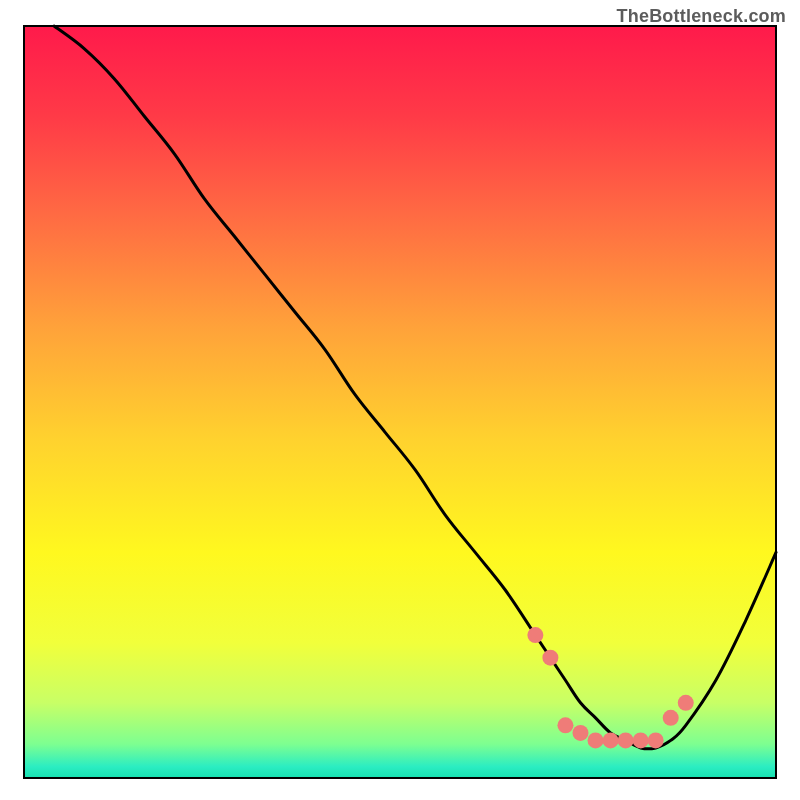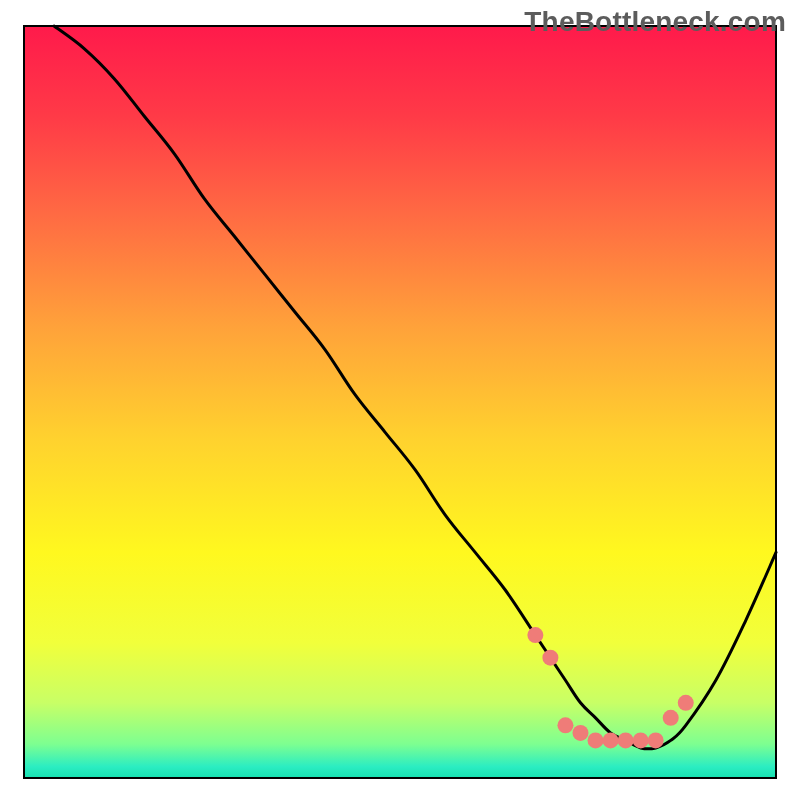--- a/index.html
+++ b/index.html
@@ -13,21 +13,21 @@
   }
   .chart-wrap {
     position: relative;
     width: 800px;
     height: 800px;
   }
   .watermark {
     position: absolute;
     top: 6px;
     right: 14px;
-    font-size: 28px;
+    font-size: 18px;
     font-weight: 600;
     color: #5c5c5c;
     letter-spacing: 0.2px;
     z-index: 5;
   }
   svg.chart-svg {
     position: absolute;
     top: 0;
     left: 0;
   }

